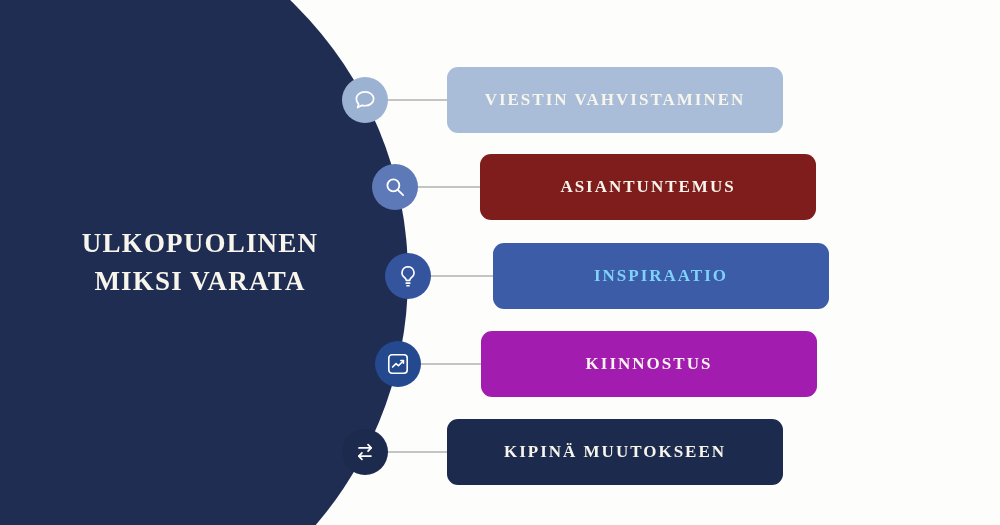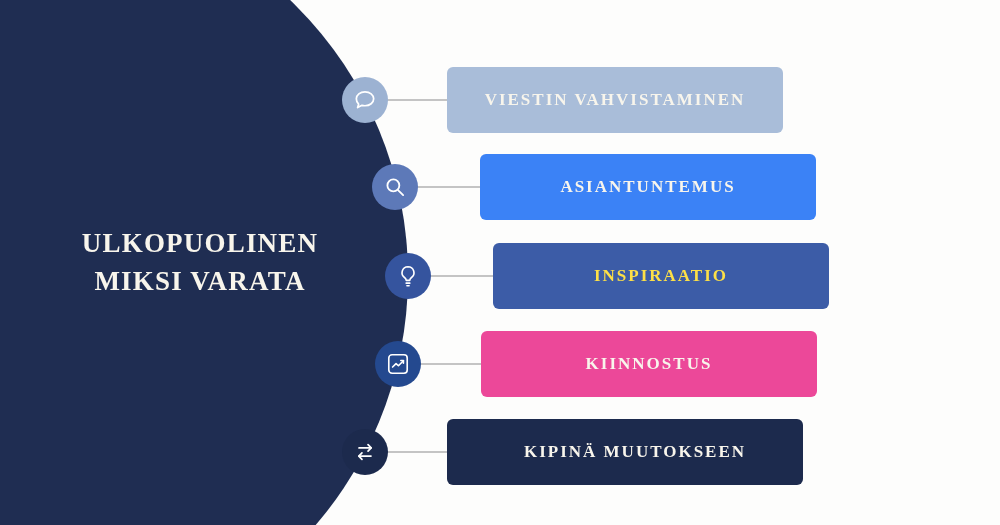--- a/index.html
+++ b/index.html
@@ -52,21 +52,21 @@
     display: flex;
     align-items: center;
     justify-content: center;
     z-index: 3;
   }
   .icon-circle svg { display: block; }
   .bar {
     position: absolute;
     width: 336px;
     height: 66px;
-    border-radius: 6px;
+    border-radius: 11px;
     display: flex;
     align-items: center;
     justify-content: center;
     color: #f8f5ec;
     font-size: 17px;
     letter-spacing: 2px;
     font-weight: 600;
     z-index: 3;
     text-align: center;
   }
@@ -96,61 +96,61 @@
   </div>
 
   <div class="row">
     <div class="connector" style="left: 395px; top: 186px; width: 90px; background: rgb(196, 196, 196);"></div>
     <div class="icon-circle" style="left: 372px; top: 164px; background: rgb(93, 121, 184);">
       <svg width="26" height="26" viewBox="0 0 24 24" fill="none" stroke="#ffffff" stroke-width="1.7" stroke-linecap="round" stroke-linejoin="round">
         <circle cx="10.5" cy="10.5" r="5.5"></circle>
         <path d="M14.8 14.8 L19.5 19.5"></path>
       </svg>
     </div>
-    <div class="bar" style="left: 480px; top: 154px; background: #3b82f6; color: rgb(248, 245, 236);">
+    <div class="bar" style="left: 480px; top: 154px; background: #7f1d1d; color: rgb(248, 245, 236);">
       <span>ASIANTUNTEMUS</span>
     </div>
   </div>
 
   <div class="row">
     <div class="connector" style="left: 408px; top: 275px; width: 90px; background: rgb(196, 196, 196);"></div>
     <div class="icon-circle" style="left: 385px; top: 253px; background: rgb(53, 84, 158);">
       <svg width="26" height="26" viewBox="0 0 24 24" fill="none" stroke="#ffffff" stroke-width="1.5" stroke-linecap="round" stroke-linejoin="round">
         <path d="M12 3.5a5.5 5.5 0 0 0-3 10.1c.8.55 1.3 1.4 1.3 2.4h3.4c0-1 .5-1.85 1.3-2.4a5.5 5.5 0 0 0-3-10.1z"></path>
         <path d="M10.3 18.6h3.4"></path>
         <path d="M11 21h2"></path>
       </svg>
     </div>
-    <div class="bar" style="left: 493px; top: 243px; background: rgb(60, 92, 167); color: #fde047;">
+    <div class="bar" style="left: 493px; top: 243px; background: rgb(60, 92, 167); color: #7dd3fc;">
       <span>INSPIRAATIO</span>
     </div>
   </div>
 
   <div class="row">
     <div class="connector" style="left: 398px; top: 363px; width: 88px; background: rgb(196, 196, 196);"></div>
     <div class="icon-circle" style="left: 375px; top: 341px; background: rgb(36, 73, 143);">
       <svg width="26" height="26" viewBox="0 0 24 24" fill="none" stroke="#ffffff" stroke-width="1.5" stroke-linecap="round" stroke-linejoin="round">
         <rect x="3.5" y="3.5" width="17" height="17" rx="3"></rect>
         <path d="M7 14.8l3.2-3.2 2.2 2 4.6-4.6"></path>
         <path d="M14.6 8.8h2.4v2.4"></path>
       </svg>
     </div>
-    <div class="bar" style="left: 481px; top: 331px; background: #ec4899; color: rgb(248, 245, 236);">
+    <div class="bar" style="left: 481px; top: 331px; background: #a21caf; color: rgb(248, 245, 236);">
       <span>KIINNOSTUS</span>
     </div>
   </div>
 
   <div class="row">
     <div class="connector" style="left: 365px; top: 451px; width: 87px; background: rgb(196, 196, 196);"></div>
     <div class="icon-circle" style="left: 342px; top: 429px; background: rgb(28, 42, 77);">
       <svg width="26" height="26" viewBox="0 0 24 24" fill="none" stroke="#ffffff" stroke-width="1.6" stroke-linecap="round" stroke-linejoin="round">
         <path d="M6.5 8.2h11"></path>
         <path d="M14.8 5.2l2.9 3-2.9 3"></path>
         <path d="M17.5 15.8h-11"></path>
         <path d="M9.2 12.8l-2.9 3 2.9 3"></path>
       </svg>
     </div>
-    <div class="bar" style="left: 447px; top: 419px; background: rgb(28, 42, 77); color: rgb(248, 245, 236); padding-left: 20px;">
+    <div class="bar" style="left: 447px; top: 419px; background: rgb(28, 42, 77); color: rgb(248, 245, 236);">
       <span>KIPINÄ MUUTOKSEEN</span>
     </div>
   </div>
 
 </div>
 
 </body></html>

